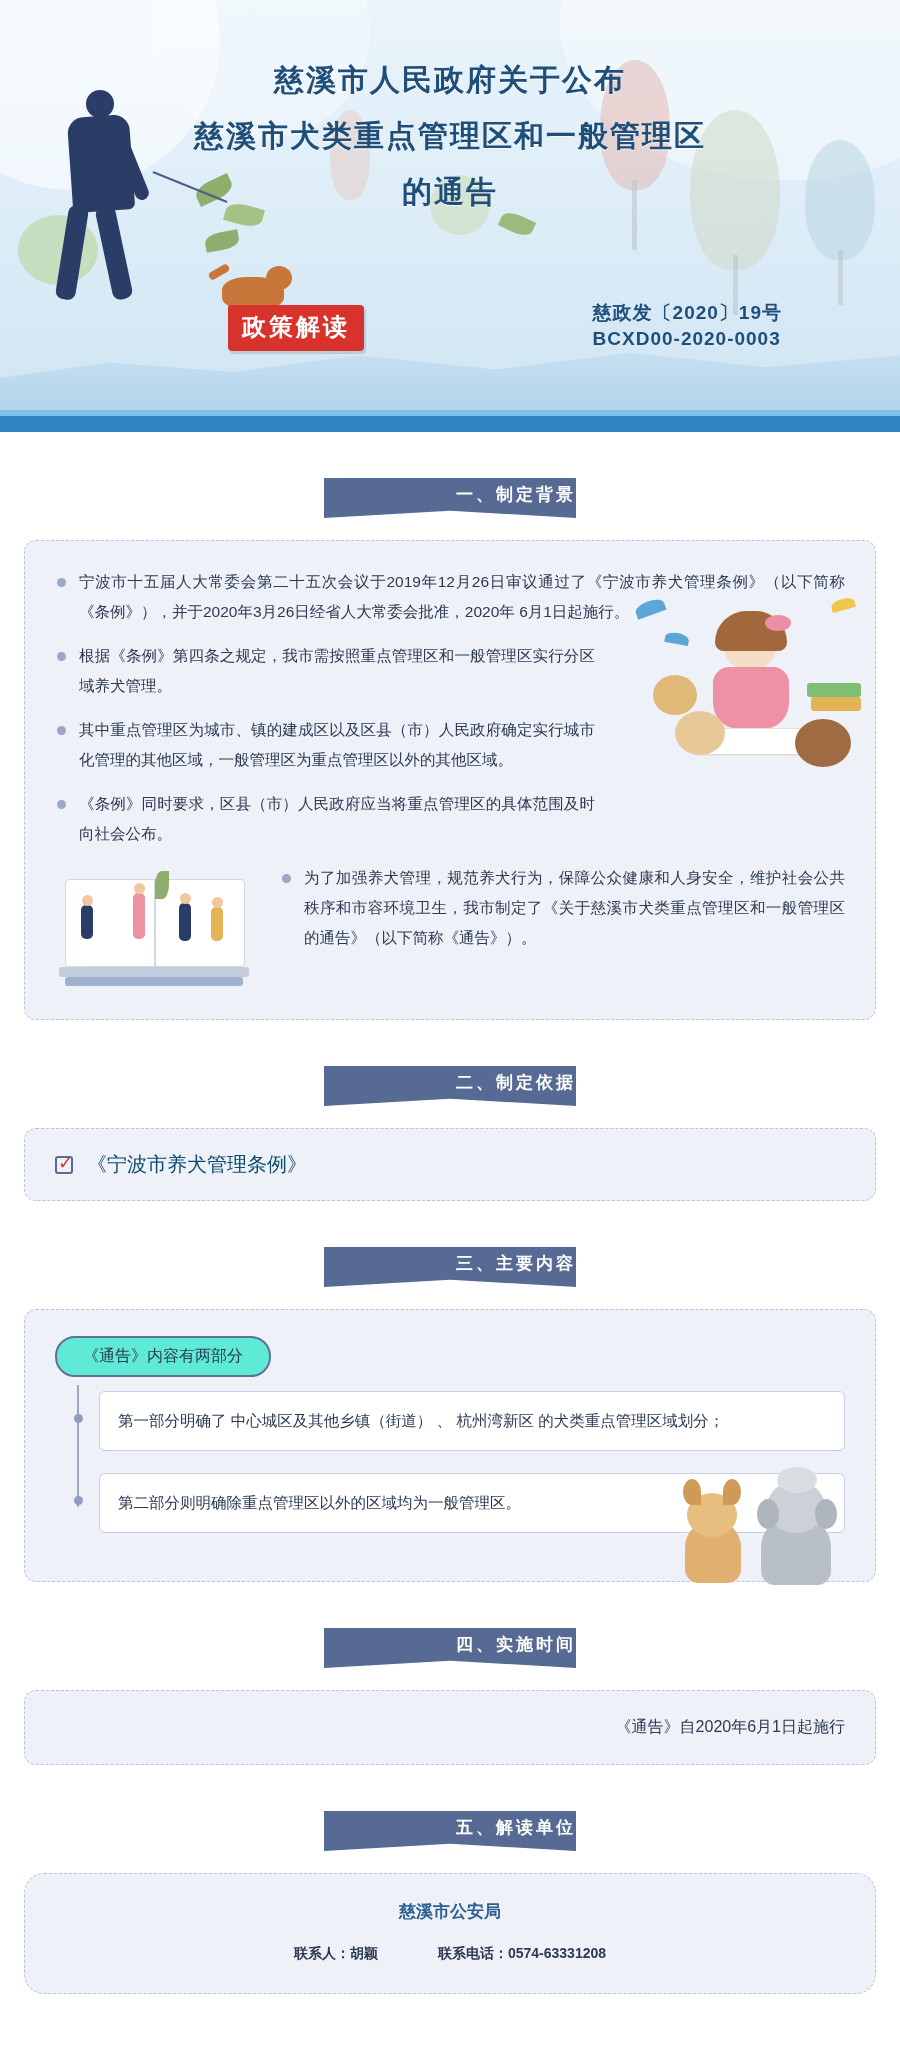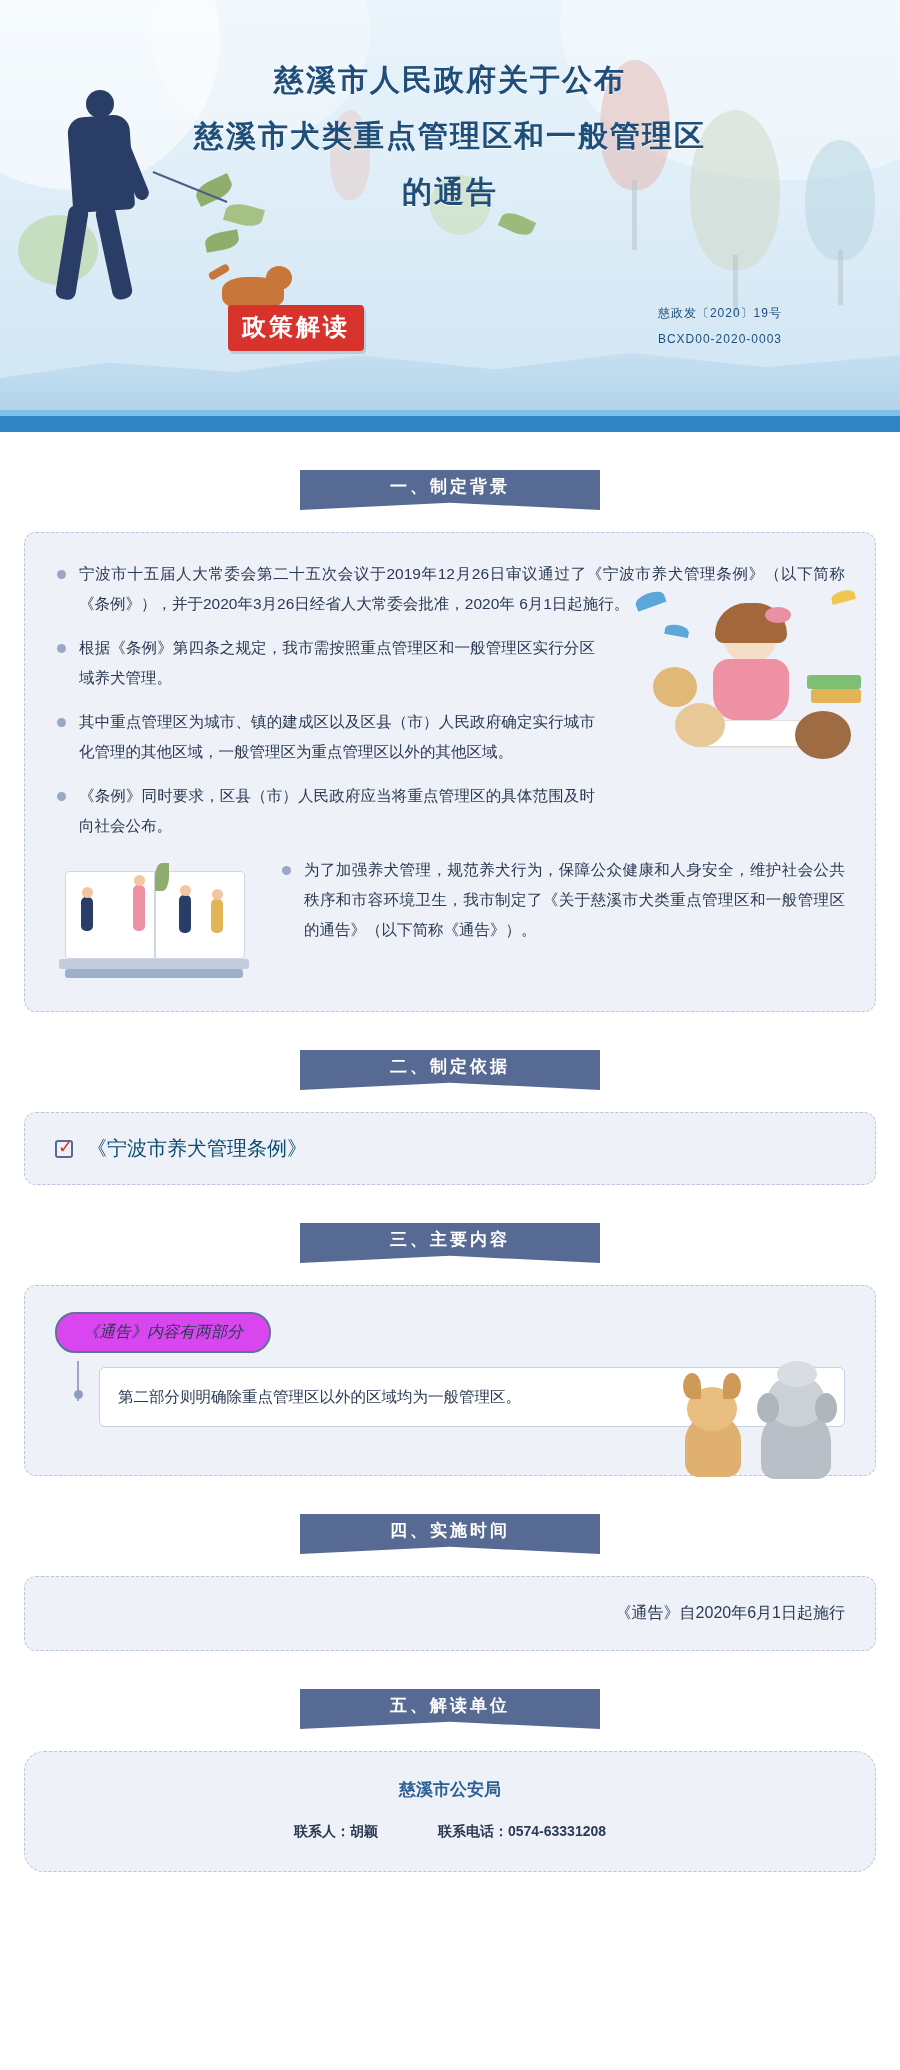--- a/index.html
+++ b/index.html
@@ -86,22 +86,22 @@
     color: #1f4e79;
     line-height: 56px;
     text-shadow: 0 1px 0 rgba(255,255,255,.8);
   }
   .doc-no {
     position: absolute;
     right: 118px;
     top: 300px;
     text-align: left;
     color: #1f4e79;
-    font-size: 12px;
-    font-weight: normal;
+    font-size: 19px;
+    font-weight: bold;
     line-height: 26px;
     letter-spacing: 1px;
     z-index: 6;
   }
   .badge-read {
     position: absolute;
     left: 228px;
     top: 305px;
     background: #d8322c;
     color: #ffffff;
@@ -118,25 +118,25 @@
   .man-body {
     position: absolute;
     background: #2a3d66;
   }
 
   
   .dog-body { position: absolute; background: #c8763a; border-radius: 40% 45% 35% 35%; }
 
   
   .sec-head {
-    margin: 8px auto;
-    width: 300px;
+    margin: 16px auto;
+    width: 252px;
     height: 40px;
     position: relative;
-    text-align: center;
+    text-align: right;
   }
   .sec-head .ribbon {
     position: absolute;
     inset: 0;
     background: #576a94;
     clip-path: polygon(0 0, 100% 0, 100% 100%, 50% 82%, 0 100%);
   }
   .sec-head span {
     position: relative;
     color: #ffffff;
@@ -235,29 +235,28 @@
     color: #d8322c;
     font-size: 18px;
     font-weight: bold;
   }
   .basis-text { font-size: 20px; color: #0c4a6e; }
 
   
   .card-main { position: relative; }
   .pill {
     display: inline-block;
-    background: #d946ef;
+    background: #5eead4;
     border: 2px solid #5f7099;
     border-radius: 20px;
     padding: 8px 26px;
     font-size: 16px;
     color: #2b3a52;
     position: relative;
     z-index: 3;
-    font-style: italic;
   }
   .timeline {
     position: relative;
     margin-top: 14px;
     padding-left: 44px;
   }
   .timeline::before {
     content: "";
     position: absolute;
     left: 22px;
@@ -455,20 +454,21 @@
   <div class="sec-gap"></div>
   <div class="sec-head">
     <div class="ribbon"></div>
     <span>三、主要内容</span>
   </div>
 
   <div class="card card-main">
     <div class="pill">《通告》内容有两部分</div>
 
     <div class="timeline">
+      <div class="tl-item">第一部分明确了 中心城区及其他乡镇（街道） 、 杭州湾新区 的犬类重点管理区域划分；</div>
       <div class="tl-item">第二部分则明确除重点管理区以外的区域均为一般管理区。</div>
     </div>
 
     
     <div class="ill" style="right:16px;bottom:-16px;width:180px;height:120px;">
       <div class="ill" style="left:6px;top:44px;width:56px;height:62px;background:#e0b070;border-radius:26px 26px 14px 14px;"></div>
       <div class="ill circ" style="left:8px;top:16px;width:50px;height:44px;background:#e8bd80;"></div>
       <div class="ill" style="left:4px;top:2px;width:18px;height:26px;background:#cf9a58;border-radius:50% 50% 0 50%;"></div>
       <div class="ill" style="left:44px;top:2px;width:18px;height:26px;background:#cf9a58;border-radius:50% 50% 50% 0;"></div>
       <div class="ill" style="left:82px;top:40px;width:70px;height:68px;background:#b9bfc6;border-radius:30px 30px 14px 14px;"></div>

